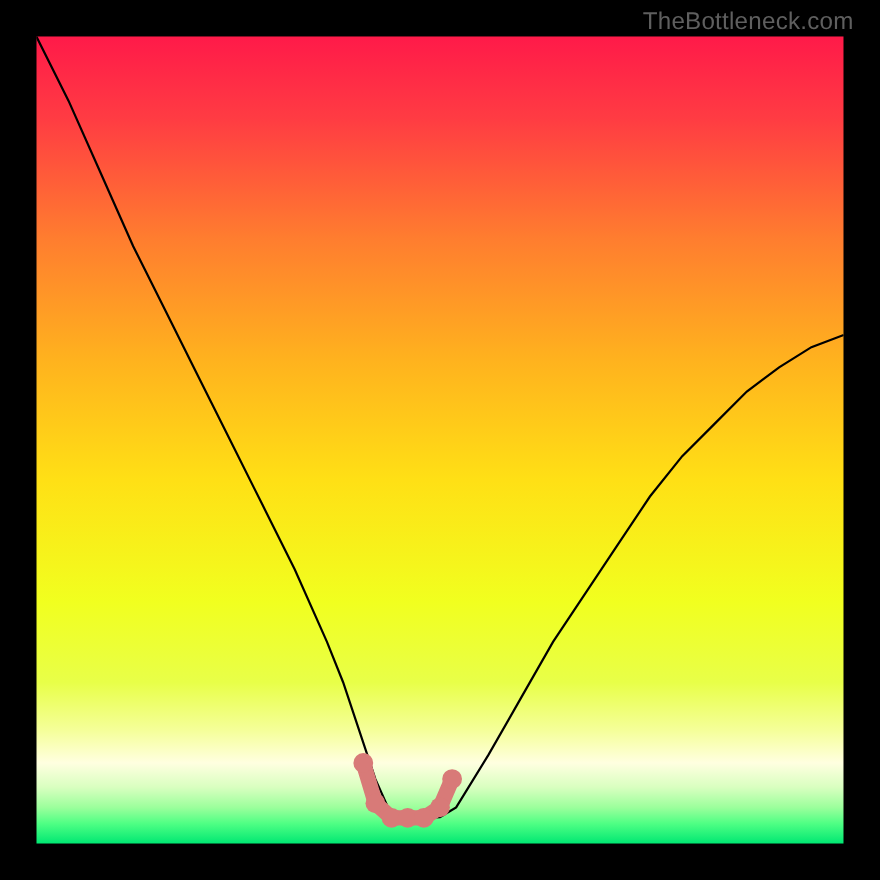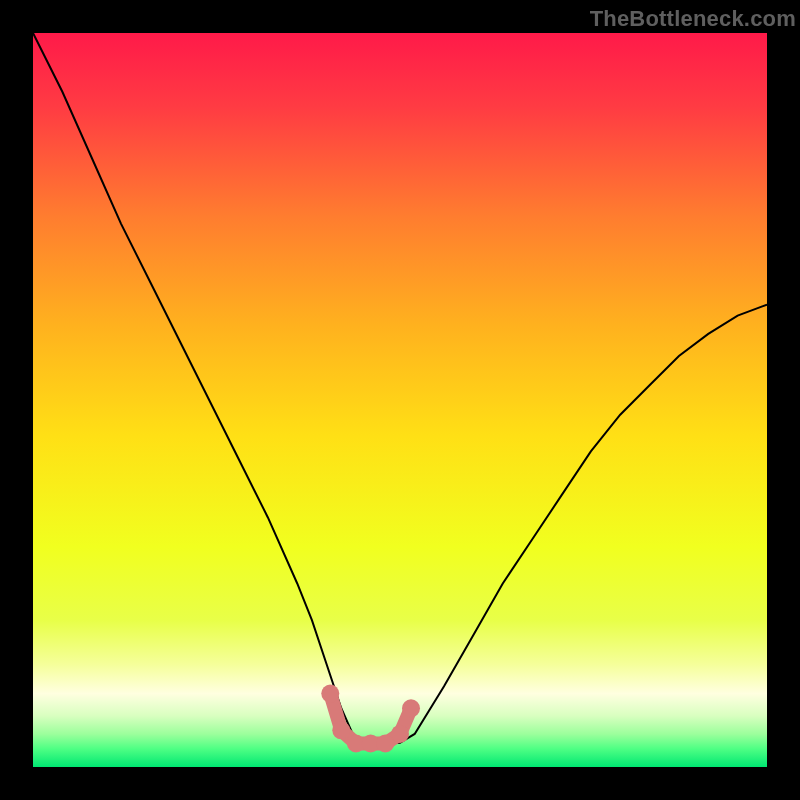--- a/index.html
+++ b/index.html
@@ -22,25 +22,25 @@
   .plot-area {
     position: absolute;
     left: 0;
     top: 0;
     width: 734px;
     height: 734px;
   }
   .watermark {
     position: absolute;
     top: 6px;
-    right: 4px;
+    right: 24px;
     color: #5f5f5f;
     font-size: 22px;
     letter-spacing: 0.2px;
-    font-weight: 700;
+    font-weight: 400;
   }
 </style>
 </head>
 <body>
 
 <div class="frame">
   <svg class="plot-area" viewBox="0 0 734 734">
     <defs>
       <linearGradient id="bg-grad" x1="0" y1="0" x2="0" y2="1">
           <stop offset="0%" stop-color="#ff1a49"></stop>

